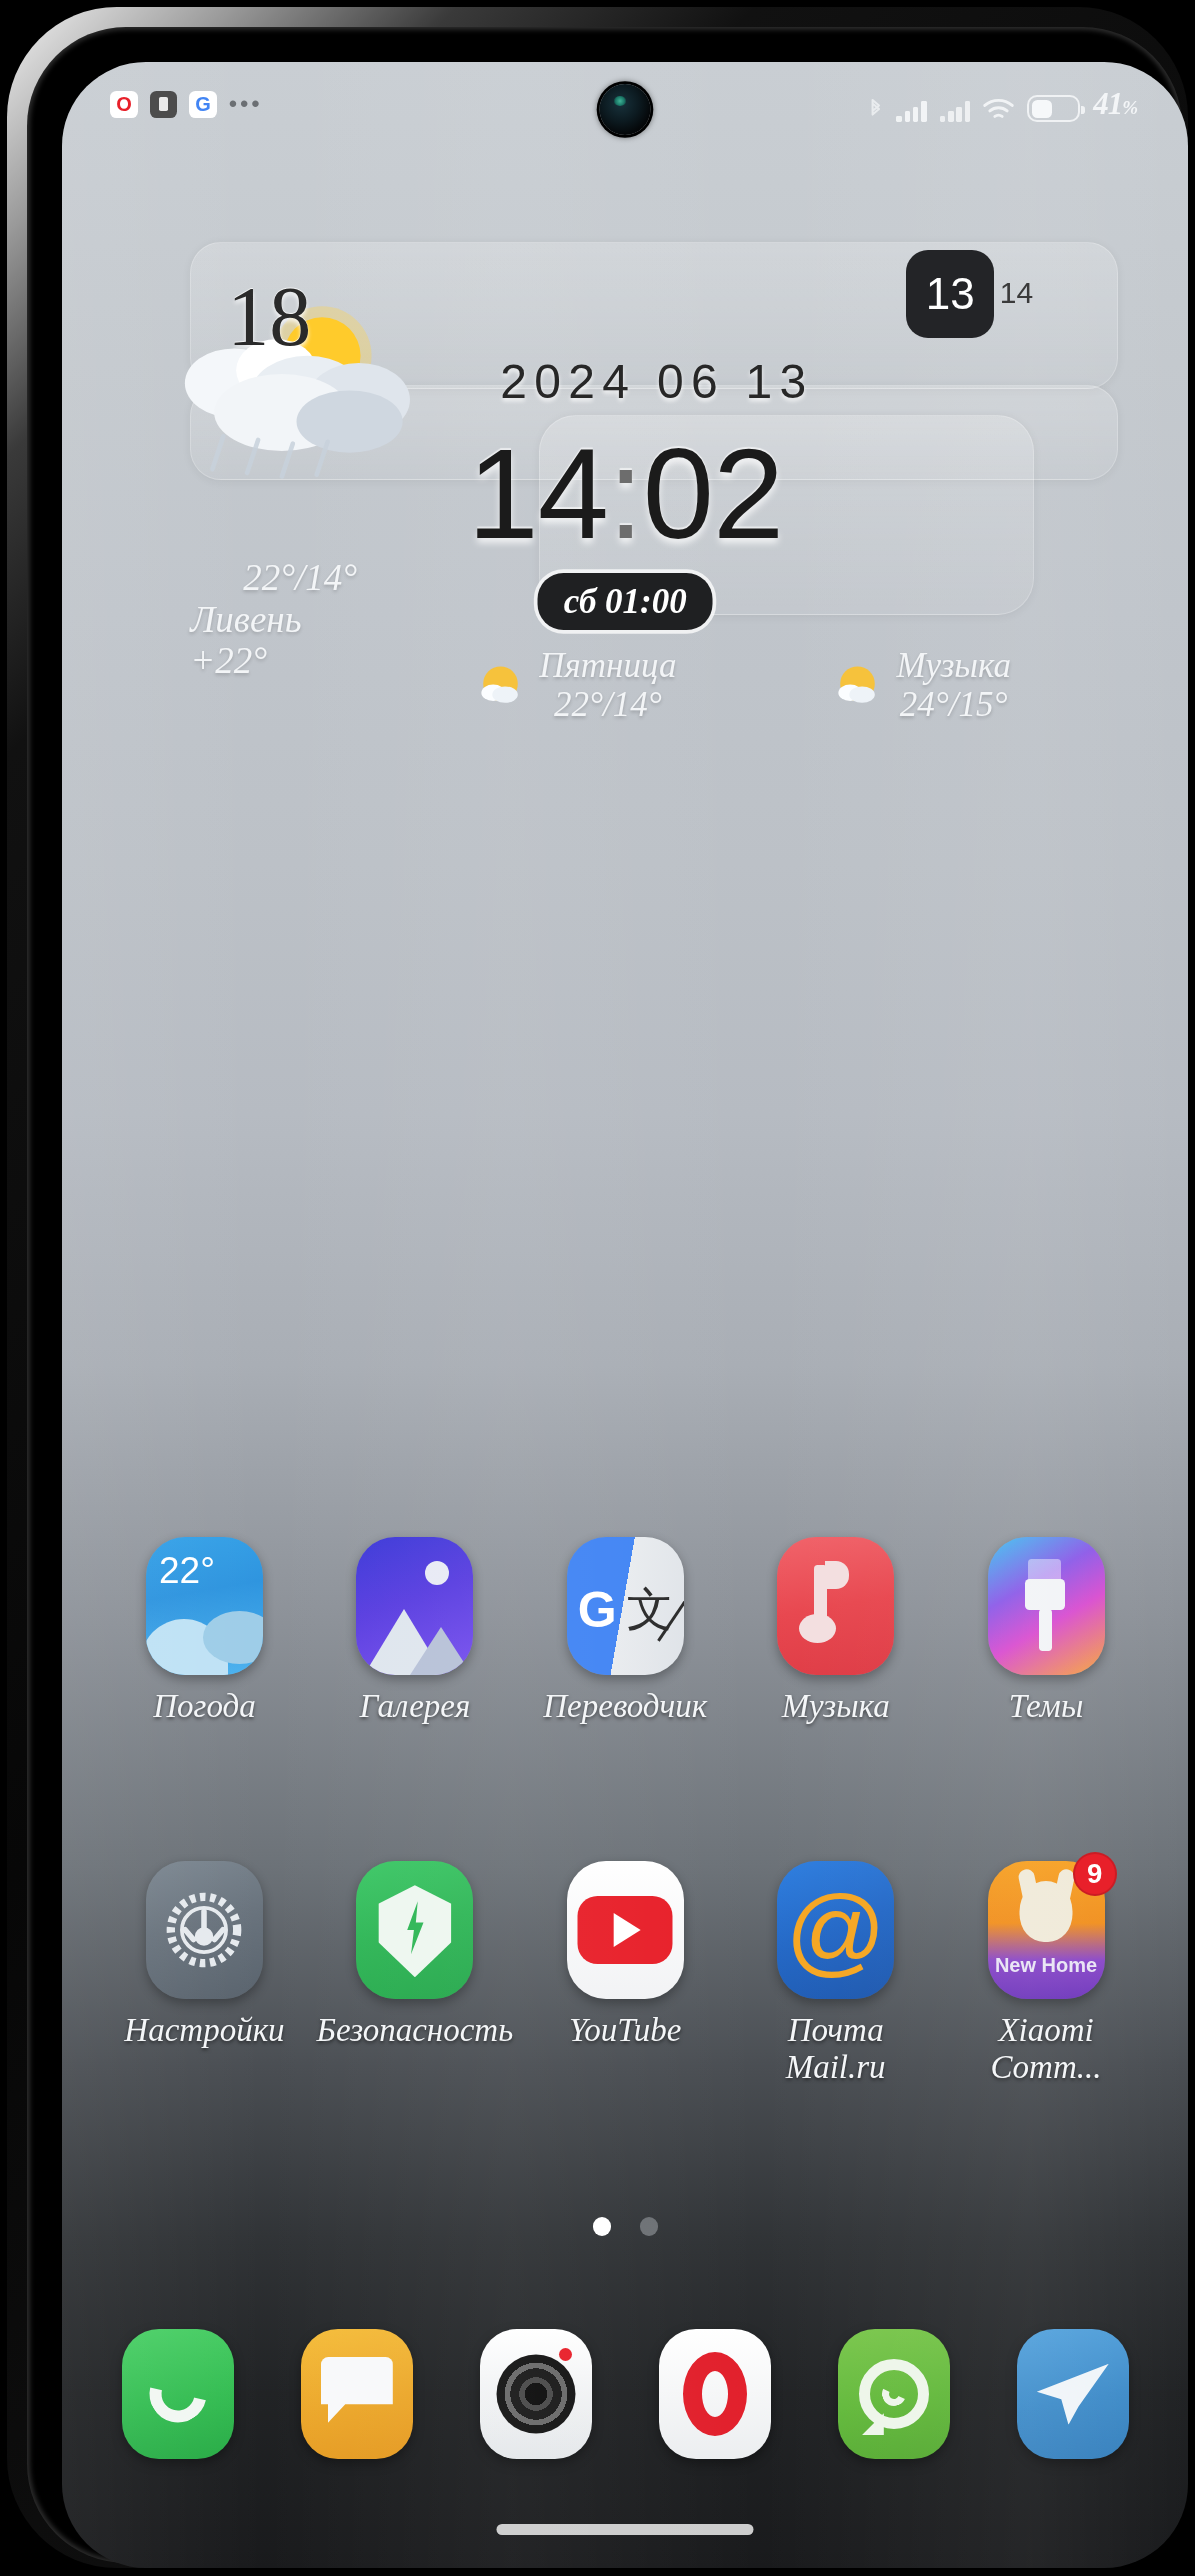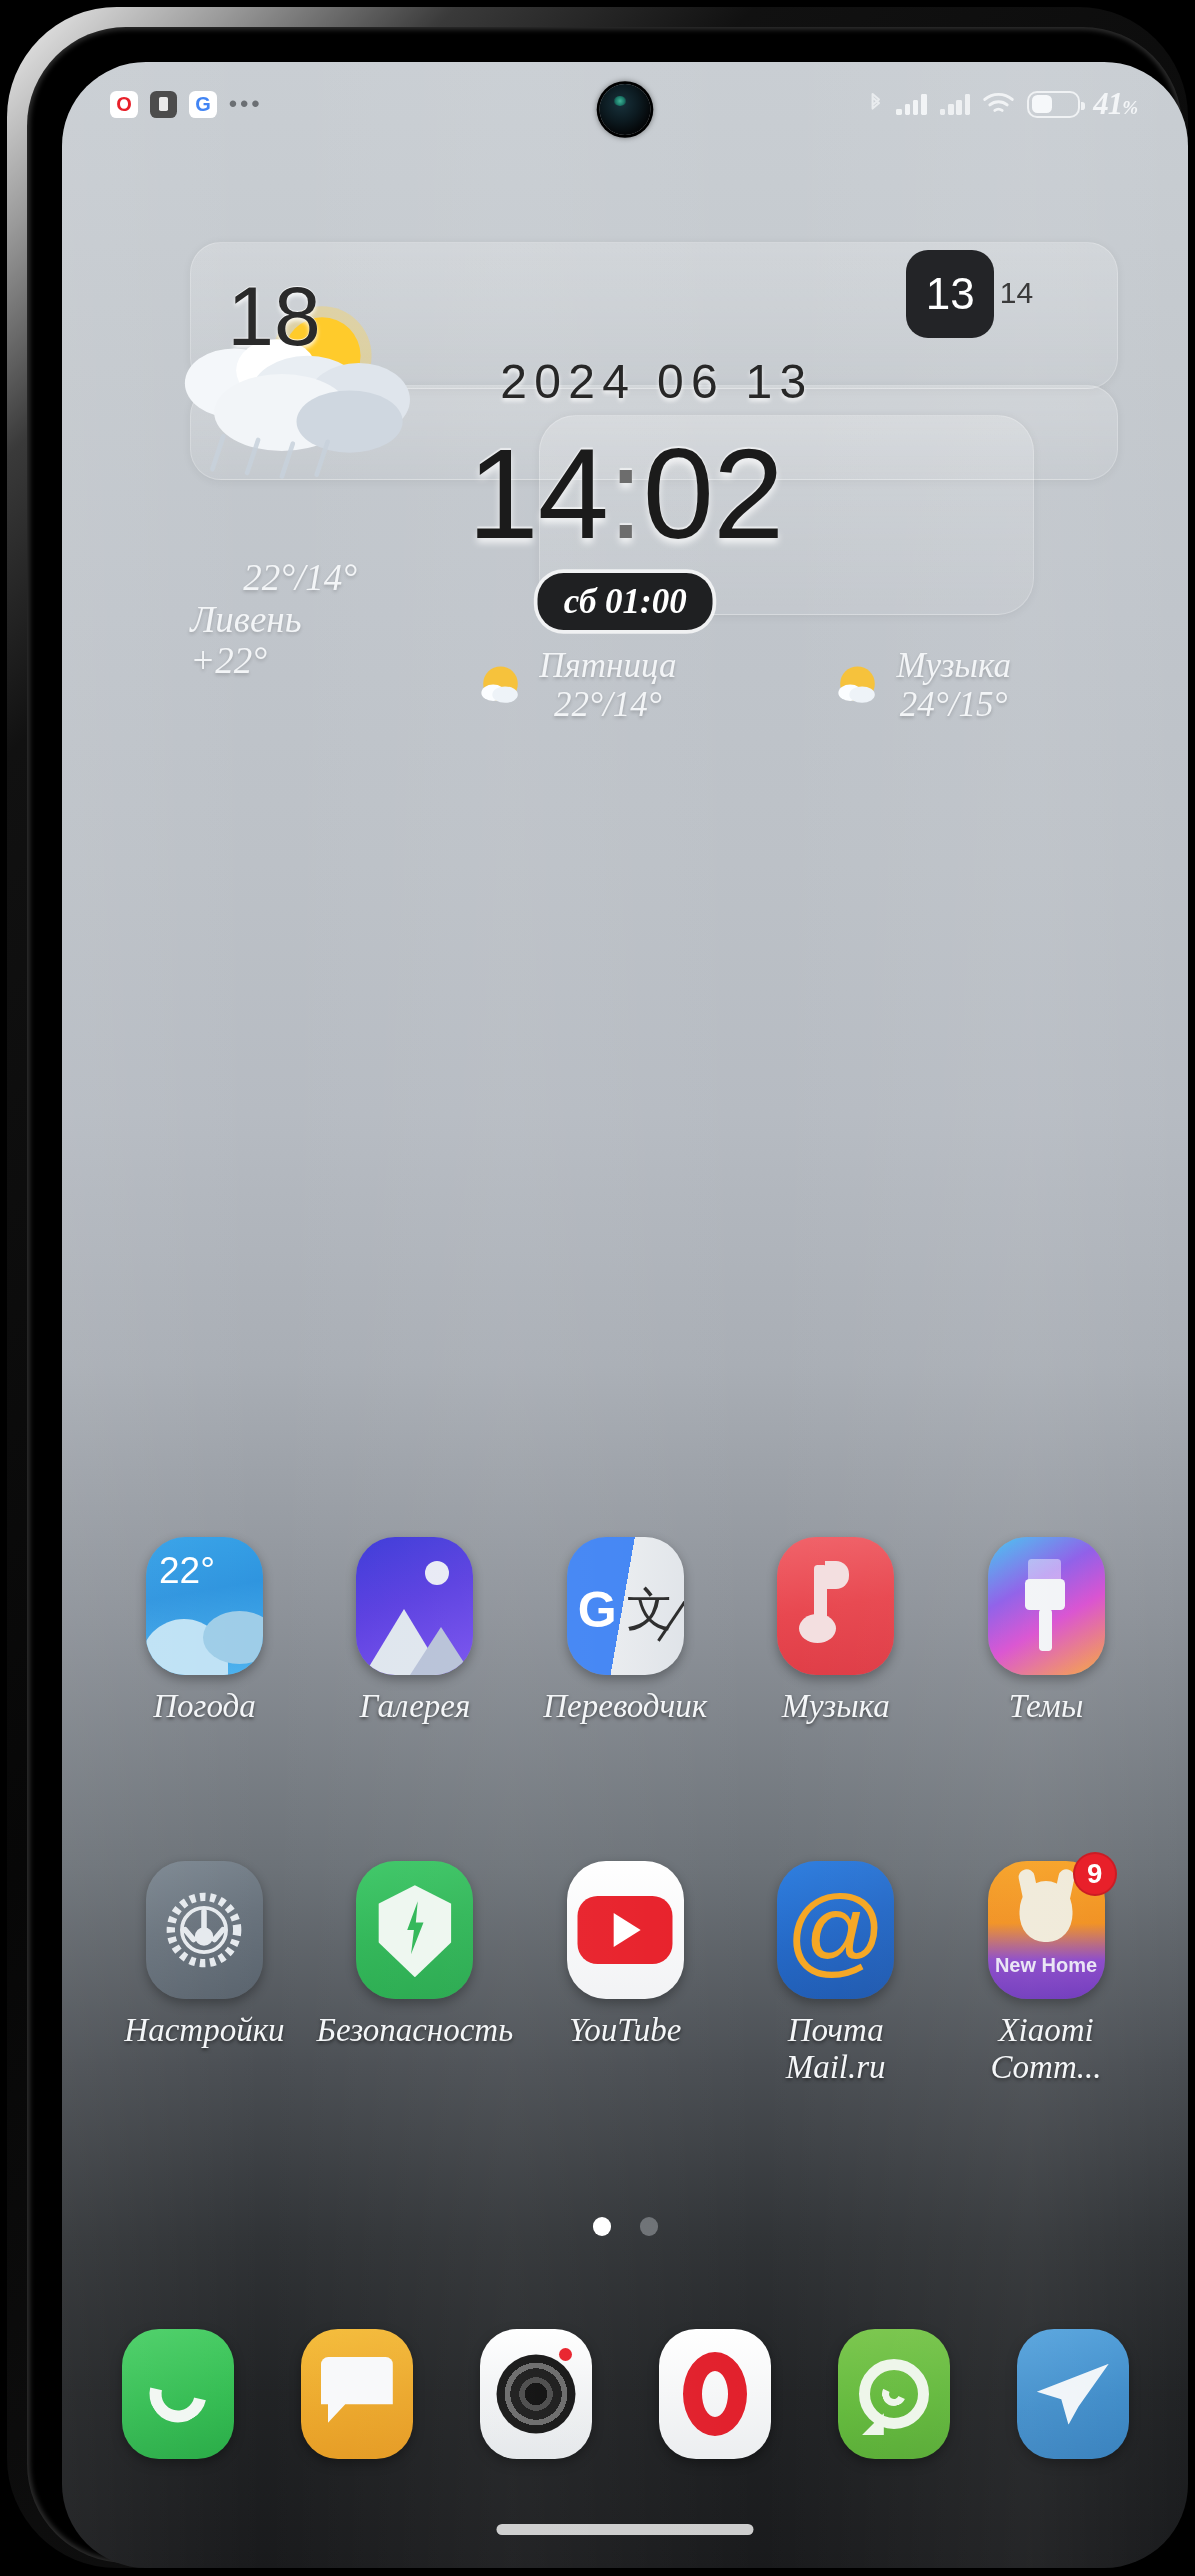--- a/index.html
+++ b/index.html
@@ -34,21 +34,21 @@
       linear-gradient(90deg, rgba(255,255,255,.05) 0%, rgba(255,255,255,0) 18%, rgba(255,255,255,.045) 40%, rgba(255,255,255,0) 62%, rgba(255,255,255,.05) 86%, rgba(255,255,255,0) 100%);
   }
 
   
   #status-bar{
     position:absolute; left:0; top:0; width:1126px; height:84px;
     display:flex; align-items:center; justify-content:space-between;
     padding:0 51px 0 48px; z-index:20;
   }
   .sb-left{ display:flex; align-items:center; gap:12px; }
-  .sb-right{ display:flex; align-items:center; gap:13px; }
+  .sb-right{ display:flex; align-items:flex-end; gap:13px; }
 
   .sb-appicon{ width:27.5px; height:27.5px; border-radius:6.4px; display:flex; align-items:center; justify-content:center;
      font-family:"Liberation Sans",sans-serif; font-weight:bold; font-size:20px; line-height:1; }
   .ico-opera{ background:#fff; color:#e8202a; }
   .ico-dark{ background:#4c4c4c; color:#fff; position:relative; }
   .ico-dark i{ display:block; width:8.3px; height:13.8px; background:#eaeaea; border-radius:1.8px; }
   .ico-google{ background:#fff; color:#4285f4; }
   .sb-dots{ color:#6b6f73; font-size:24px; letter-spacing:2.8px; line-height:0.6; font-family:"Liberation Sans",sans-serif;}
 
   .bt-icon{ width:15.6px; height:24px; position:relative; opacity:.82; }
@@ -96,21 +96,21 @@
     position:absolute; left:128px; top:323px; width:928px; height:95px;
     border-radius:31px;
   }
   #clock-card{
     position:absolute; left:477px; top:353px; width:495px; height:200px;
     border-radius:37px;
   }
 
   #temp-big{
     position:absolute; left:165px; top:206px; font-size:84px; color:#2a2a2a;
-    font-family:Liberation Sans, sans-serif; font-weight:400; z-index:6;
+    font-family:Liberation Serif, serif; font-weight:400; z-index:6;
     text-shadow:0 2.8px 4.6px rgba(255,255,255,.85), 0 -0.9px 0 rgba(255,255,255,.7);
   }
   #weather-art{
     position:absolute; left:108px; top:237px; width:275px; height:183px; z-index:5;
   }
   #date-line{
     position:absolute; left:438px; top:292px; z-index:7;
     font-size:48px; color:#272727; letter-spacing:7.3px;
     font-family:"Liberation Sans",sans-serif;
     text-shadow:0 2.8px 4.6px rgba(255,255,255,.8);

